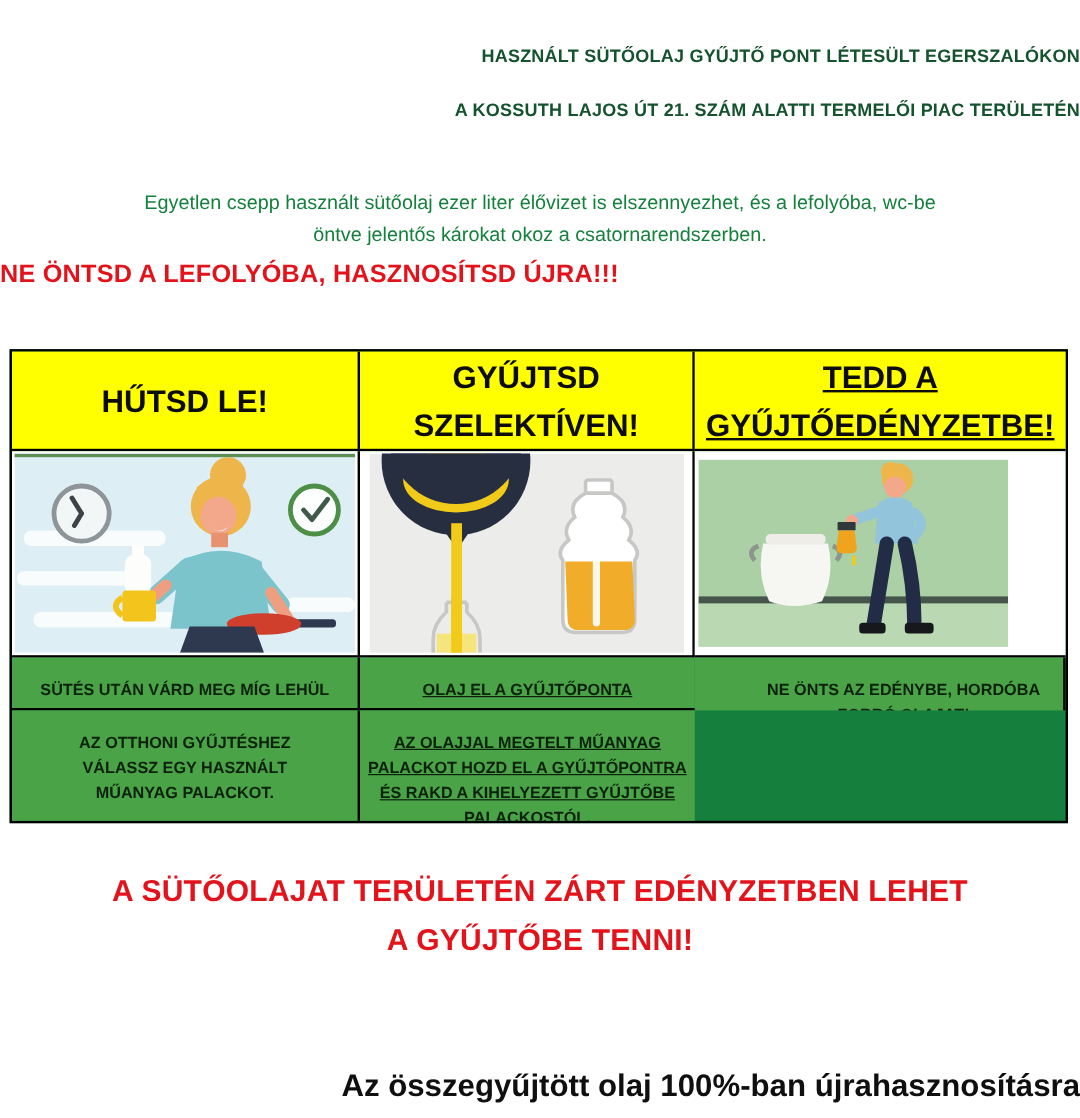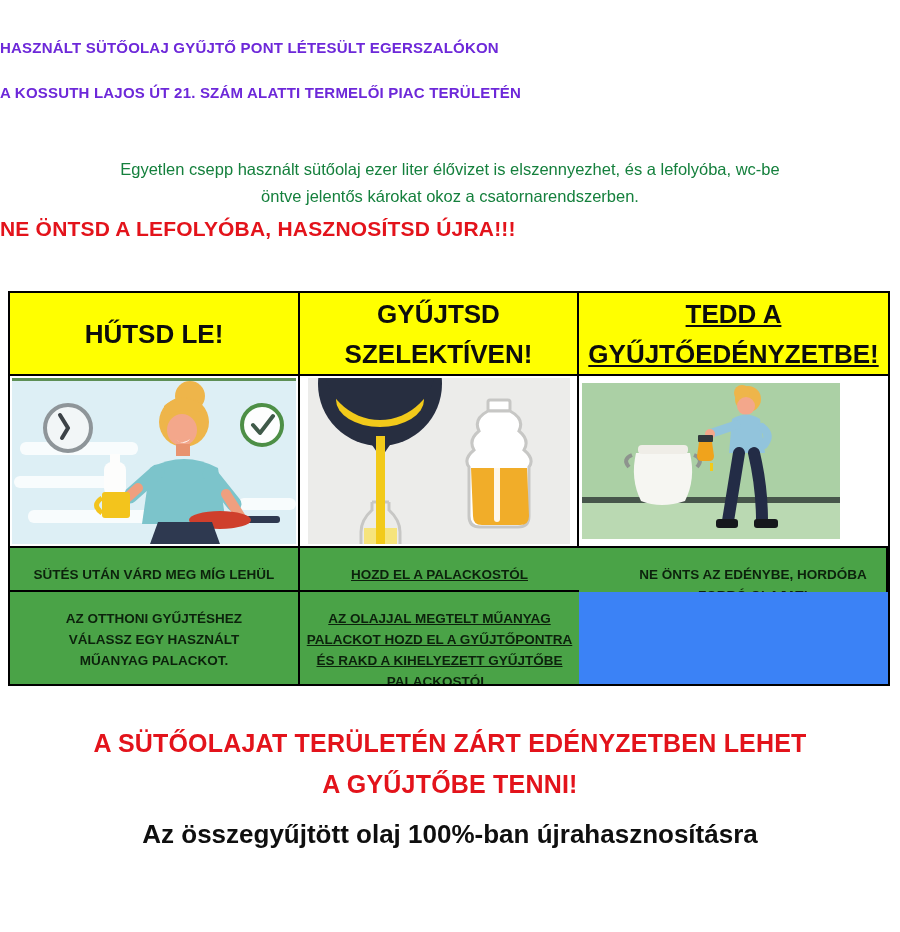--- a/index.html
+++ b/index.html
@@ -2,37 +2,37 @@
 <html style="--yellow: #ffff00; --green: #4aa347; --red: #e3131b; --border: #000000;"><head>
 <meta charset="utf-8">
 <style>
   html,body{margin:0;padding:0;}
   body{
     width:900px;height:932px;position:relative;background:#ffffff;
     font-family:"Liberation Sans", sans-serif;overflow:hidden;
   }
   .abs{position:absolute;left:0;right:0;}
   .title{
-    text-align:left;font-weight:bold;font-size:15px;letter-spacing:.2px;color:#6d28d9;
+    text-align:right;font-weight:bold;font-size:15px;letter-spacing:.2px;color:#14532d;
   }
   .title1{top:39px;}
   .title2{top:84px;}
   .intro{
     top:156px;left:55px;right:55px;text-align:center;
     font-size:16.5px;line-height:27px;color:#15803d;
   }
   .warning{
     top:217px;text-align:left;font-weight:bold;font-size:21px;
     letter-spacing:.2px;color:var(--red,#e3131b);
   }
   .tbl{
     position:absolute;left:8px;top:291px;width:882px;height:395px;
     box-sizing:border-box;border:2px solid var(--border,#000);
     display:grid;grid-template-columns:290px 279px 1fr;
-    grid-template-rows:83px 172px 44px 1fr;background:#3b82f6;
+    grid-template-rows:83px 172px 44px 1fr;background:#15803d;
   }
   .cell{border-right:2px solid var(--border,#000);border-bottom:2px solid var(--border,#000);box-sizing:border-box;overflow:hidden;}
   .lc{border-right:none;text-decoration:underline;}
   .lr{border-bottom:none;}
   .hdr{
     background:var(--yellow,#ffff00);display:flex;align-items:center;justify-content:center;
     text-align:center;font-weight:bold;font-size:26px;line-height:40px;color:#0d0d0d;
   }
   .imgc{background:#fff;display:flex;align-items:center;justify-content:center;padding:2px;}
   .imgc.left-align{justify-content:flex-start;padding-left:3px;}
@@ -41,21 +41,21 @@
     text-align:center;font-weight:bold;font-size:13.5px;line-height:21px;color:#0c220c;padding-top:16px;
   }
   .green .txt{display:block;}
   .w250{max-width:252px;} .w210{max-width:212px;} .w300{max-width:300px;}
   .w240{max-width:242px;margin-left:41px;} .w190{max-width:192px;} .w272{max-width:274px;}
   .red-big{
     top:723px;text-align:center;font-weight:bold;font-size:25px;line-height:41px;
     color:var(--red,#e3131b);letter-spacing:.2px;
   }
   .black-big{
-    top:814px;text-align:center;font-weight:bold;font-size:26px;line-height:40px;color:#0f0f0f;
+    top:884px;text-align:right;font-weight:bold;font-size:26px;line-height:40px;color:#0f0f0f;
   }
 </style>
 </head>
 <body>
 
 <div>
 
   <div class="abs title title1">HASZNÁLT SÜTŐOLAJ GYŰJTŐ PONT LÉTESÜLT EGERSZALÓKON</div>
   <div class="abs title title2">A KOSSUTH LAJOS ÚT 21. SZÁM ALATTI TERMELŐI PIAC TERÜLETÉN</div>
 
@@ -152,21 +152,21 @@
         <path d="M172 70 q8 34 8 68" stroke="#232c46" stroke-width="12" stroke-linecap="round"></path>
         <rect x="134" y="136" width="22" height="9" rx="3" fill="#16181c"></rect>
         <rect x="172" y="136" width="24" height="9" rx="3" fill="#16181c"></rect>
       </svg>
     </div>
 
     <div class="cell green">
       <span class="txt w250">SÜTÉS UTÁN VÁRD MEG MÍG LEHÜL AZ OLAJ.</span>
     </div>
     <div class="cell green lc">
-      <span class="txt w300">HOZD EL A PALACKOSTÓL</span>
+      <span class="txt w300">OLAJ EL A GYŰJTŐPONTA</span>
     </div>
 
     <div class="cell green lr">
       <span class="txt w240">NE ÖNTS AZ EDÉNYBE, HORDÓBA FORRÓ OLAJAT!</span>
     </div>
     <div class="cell green lr">
       <span class="txt w190">AZ OTTHONI GYŰJTÉSHEZ VÁLASSZ EGY HASZNÁLT MŰANYAG PALACKOT.</span>
     </div>
     <div class="cell green lc lr">
       <span class="txt w272">AZ OLAJJAL MEGTELT MŰANYAG PALACKOT HOZD EL A GYŰJTŐPONTRA ÉS RAKD A KIHELYEZETT GYŰJTŐBE PALACKOSTÓL.</span>

